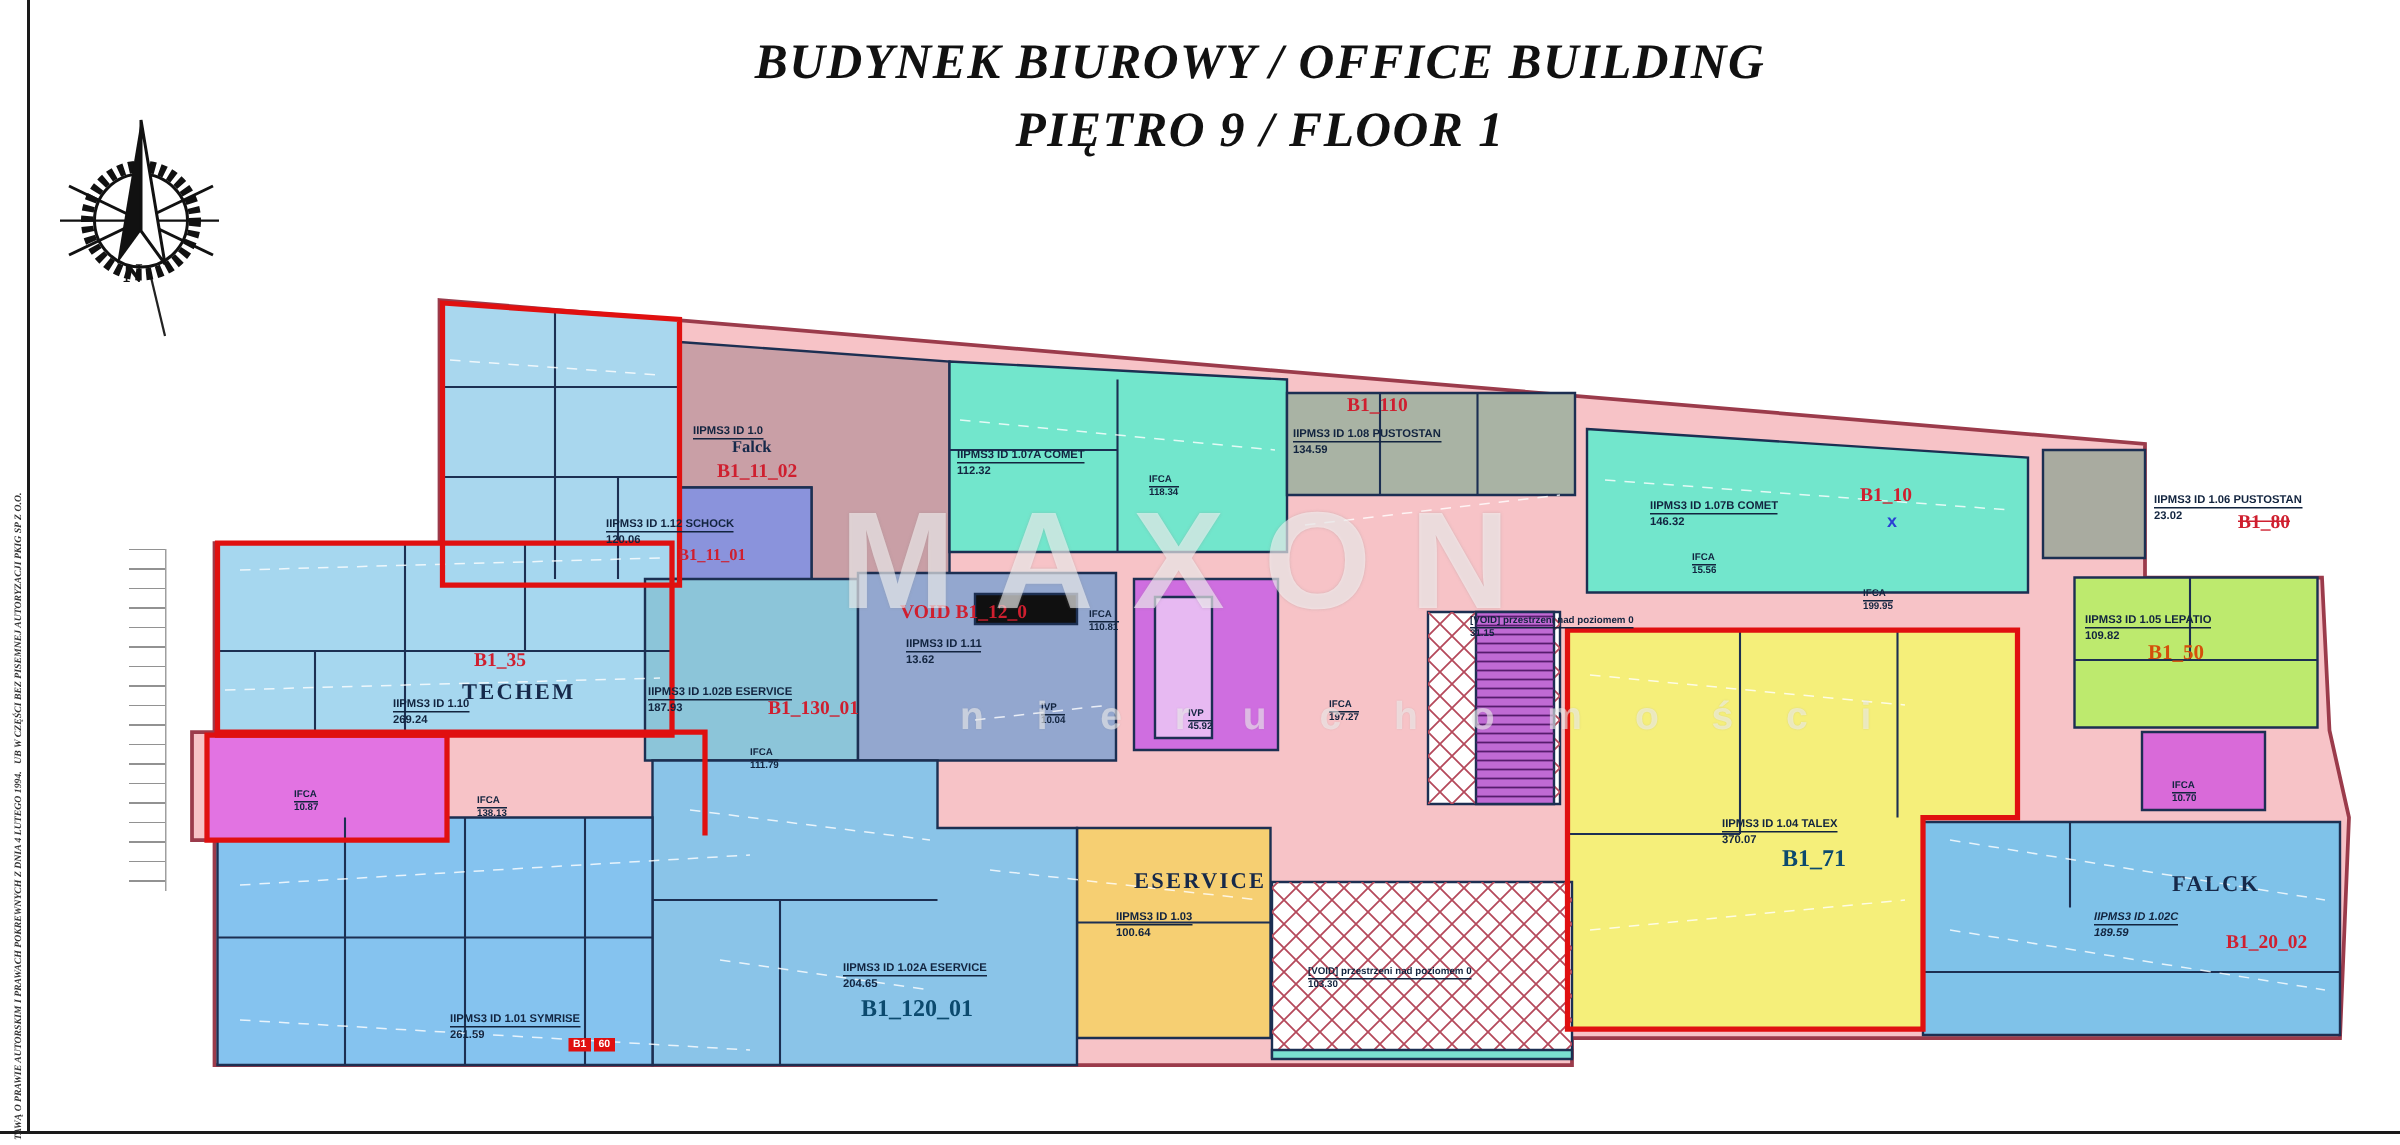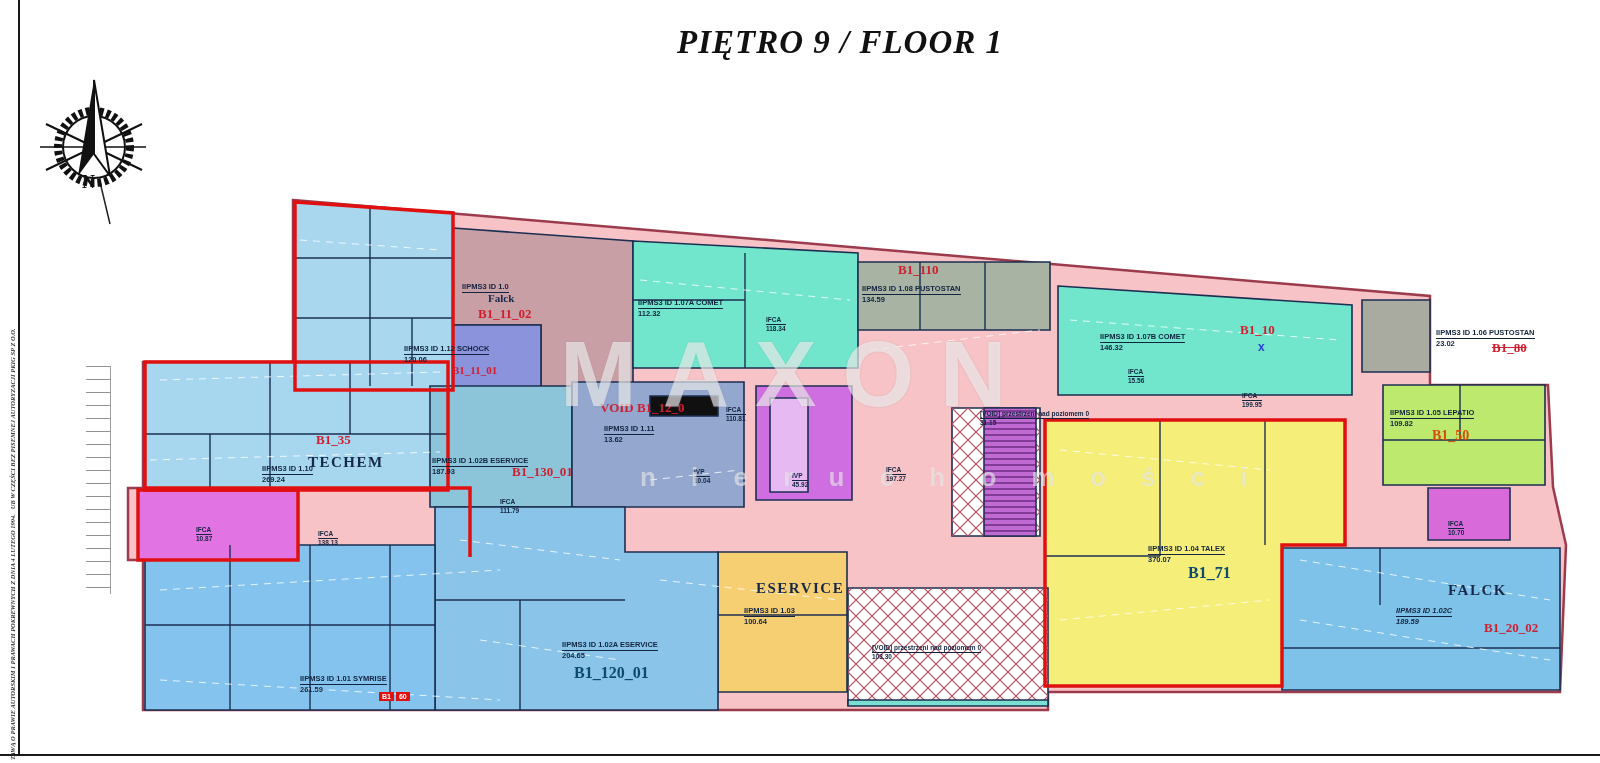--- a/index.html
+++ b/index.html
@@ -44,20 +44,21 @@
 </style>
 </head>
 <body>
 
 <div class="stage">
 
   <div class="frame-left"></div>
   <div class="frame-bottom"></div>
 
   <div class="title-wrap">
+    <div class="title-line">BUDYNEK BIUROWY / OFFICE BUILDING</div>
     <div class="title-line">PIĘTRO 9 / FLOOR 1</div>
   </div>
 
   <div class="compass-wrap">
     <svg width="120" height="190" viewBox="0 0 120 190">
       <line x1="20" y1="88" x2="116" y2="134" stroke="#111" stroke-width="2"></line>
       <line x1="20" y1="134" x2="116" y2="88" stroke="#111" stroke-width="2"></line>
       <line x1="14" y1="111" x2="122" y2="111" stroke="#111" stroke-width="1.5"></line>
       <line x1="74" y1="146" x2="84" y2="188" stroke="#222" stroke-width="1.5"></line>
       <circle cx="68" cy="111" r="36" fill="none" stroke="#111" stroke-width="8" stroke-dasharray="4 3"></circle>

